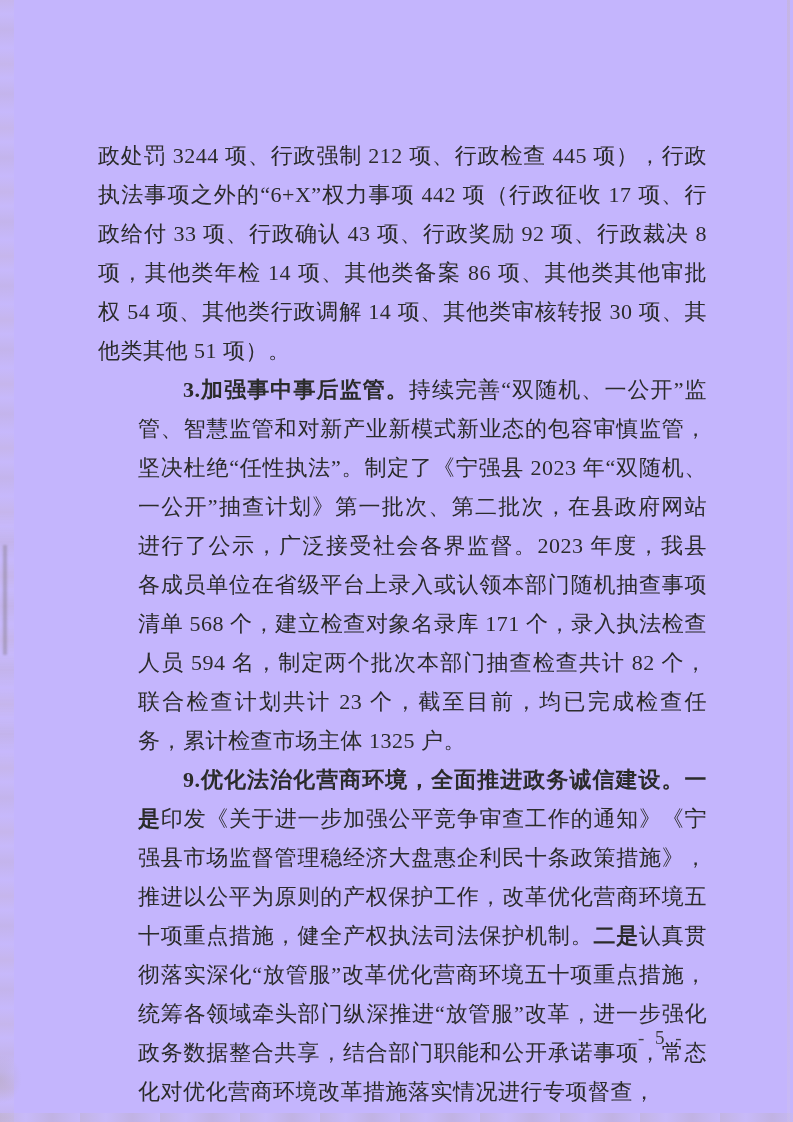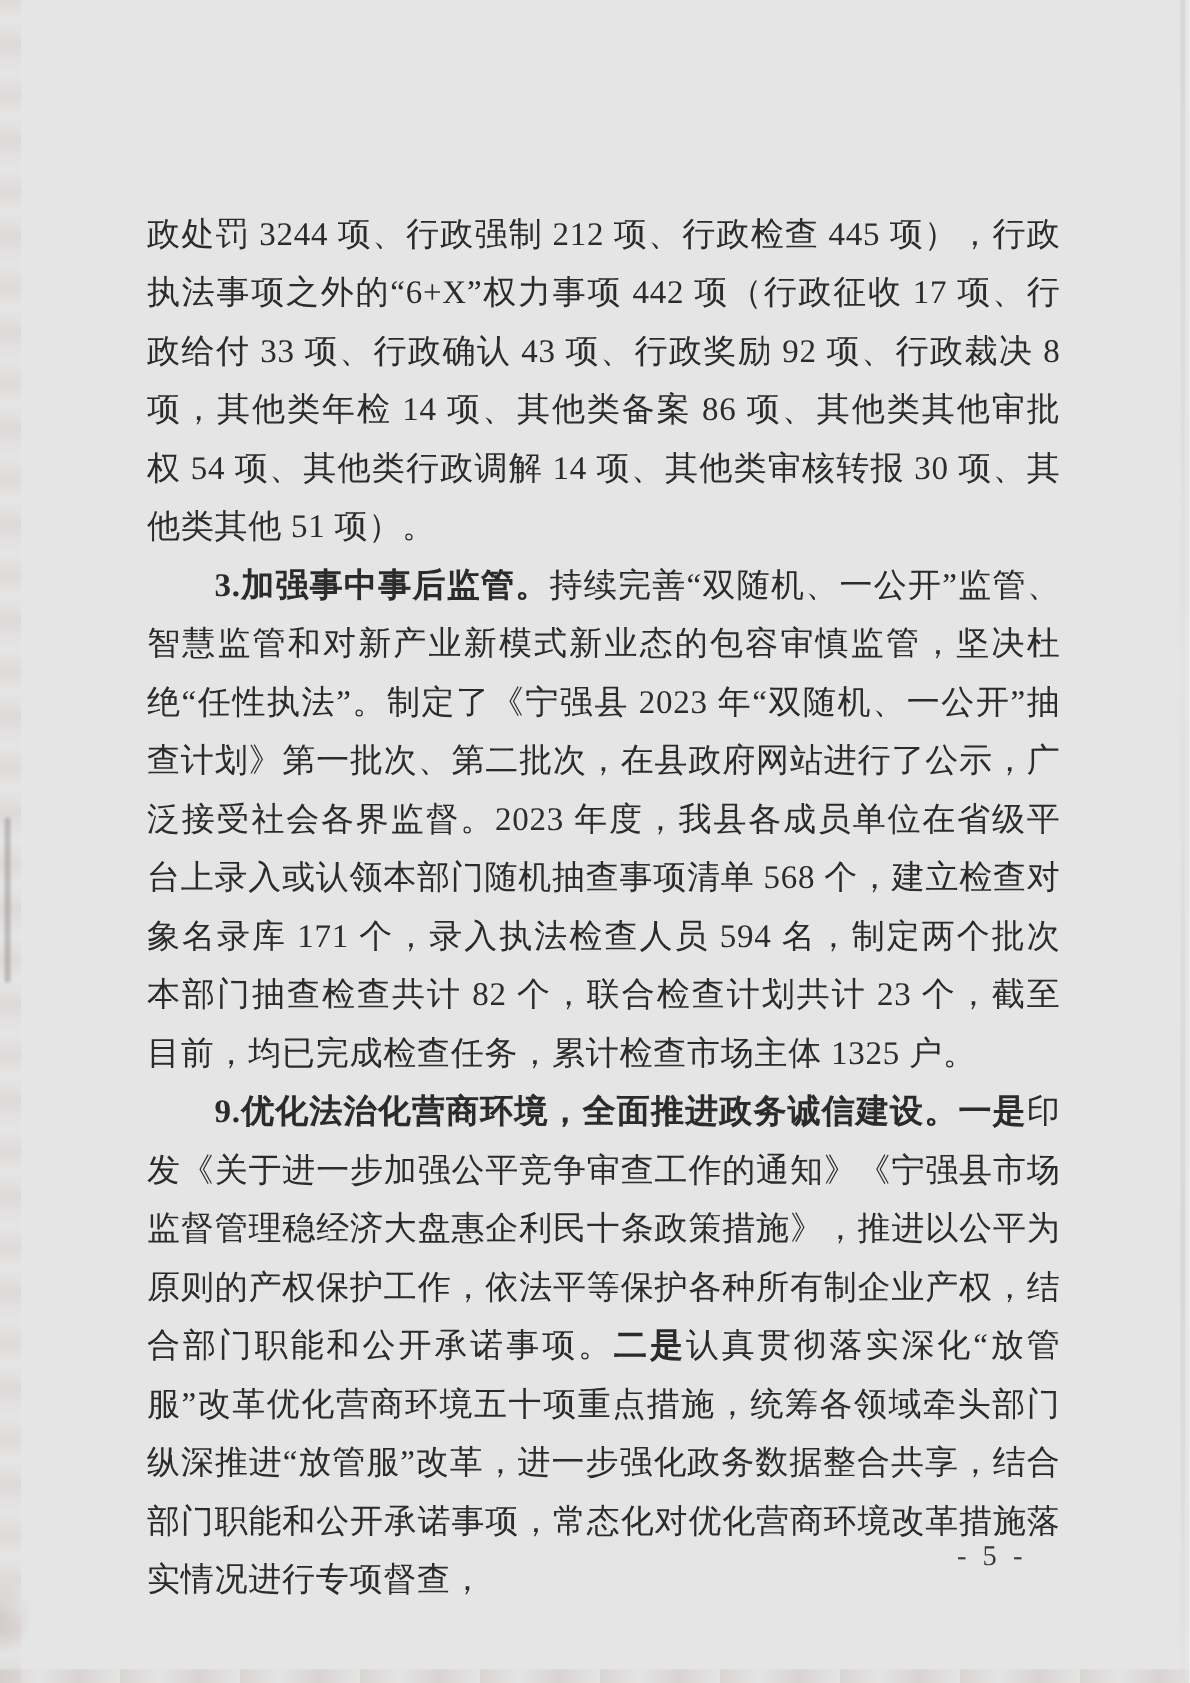--- a/index.html
+++ b/index.html
@@ -5,21 +5,21 @@
   html, body { margin: 0; padding: 0; }
   body {
     width: 793px; height: 1122px;
     background: #ffffff;
     position: relative;
     overflow: hidden;
     font-family: "Liberation Serif", "DejaVu Serif", serif;
   }
   .page {
     position: absolute; inset: 0;
-    background: #e5e5e5;
+    background: #c4b5fd;
   }
   
   .edge-left {
     position: absolute; left: 0; top: 0; width: 14px; height: 100%;
     background:
       repeating-linear-gradient(180deg,
         rgba(205,185,185,0.30) 0px, rgba(235,228,228,0.10) 14px,
         rgba(195,178,178,0.28) 30px, rgba(240,234,234,0.08) 48px,
         rgba(205,185,185,0.30) 64px);
     opacity: 0.8;
@@ -49,21 +49,21 @@
   }
   .doc-body {
     position: absolute;
     left: 98px; top: 136px; width: 609px;
     font-size: 22px; line-height: 39px;
     color: #2b2b2b;
     text-align: justify;
     letter-spacing: 0.5px;
   }
   .para { margin: 0; }
-  .para.indent { text-indent: 45px; }
+  .para.indent { text-indent: 45px; margin-left: 40px; }
   .run { font-weight: 400; }
   .run.bold { font-weight: 700; }
   .page-number {
     position: absolute;
     left: 638px; top: 1026px;
     font-size: 19px; line-height: 24px;
     color: #3a3a3a;
     letter-spacing: 3px;
     white-space: pre;
   }
@@ -73,17 +73,17 @@
 
 <div class="page">
   <div class="edge-left"></div>
   <div class="edge-right"></div>
   <div class="edge-bottom"></div>
   <div class="corner-smudge"></div>
 
   <div class="doc-body">
       <p class="para"><span class="run">政处罚 3244 项、行政强制 212 项、行政检查 445 项），行政执法事项之外的“6+X”权力事项 442 项（行政征收 17 项、行政给付 33 项、行政确认 43 项、行政奖励 92 项、行政裁决 8 项，其他类年检 14 项、其他类备案 86 项、其他类其他审批权 54 项、其他类行政调解 14 项、其他类审核转报 30 项、其他类其他 51 项）。</span></p>
       <p class="para indent"><span class="run bold">3.加强事中事后监管。</span><span class="run">持续完善“双随机、一公开”监管、智慧监管和对新产业新模式新业态的包容审慎监管，坚决杜绝“任性执法”。制定了《宁强县 2023 年“双随机、一公开”抽查计划》第一批次、第二批次，在县政府网站进行了公示，广泛接受社会各界监督。2023 年度，我县各成员单位在省级平台上录入或认领本部门随机抽查事项清单 568 个，建立检查对象名录库 171 个，录入执法检查人员 594 名，制定两个批次本部门抽查检查共计 82 个，联合检查计划共计 23 个，截至目前，均已完成检查任务，累计检查市场主体 1325 户。</span></p>
-      <p class="para indent"><span class="run bold">9.优化法治化营商环境，全面推进政务诚信建设。</span><span class="run bold">一是</span><span class="run">印发《关于进一步加强公平竞争审查工作的通知》《宁强县市场监督管理稳经济大盘惠企利民十条政策措施》，推进以公平为原则的产权保护工作，依法平等保护各种所有制企业产权，结合部门职能和公开承诺事项。</span><span class="run bold">二是</span><span class="run">认真贯彻落实深化“放管服”改革优化营商环境五十项重点措施，统筹各领域牵头部门纵深推进“放管服”改革，进一步强化政务数据整合共享，结合部门职能和公开承诺事项，常态化对优化营商环境改革措施落实情况进行专项督查，</span></p>
+      <p class="para indent"><span class="run bold">9.优化法治化营商环境，全面推进政务诚信建设。</span><span class="run bold">一是</span><span class="run">印发《关于进一步加强公平竞争审查工作的通知》《宁强县市场监督管理稳经济大盘惠企利民十条政策措施》，推进以公平为原则的产权保护工作，改革优化营商环境五十项重点措施，健全产权执法司法保护机制。</span><span class="run bold">二是</span><span class="run">认真贯彻落实深化“放管服”改革优化营商环境五十项重点措施，统筹各领域牵头部门纵深推进“放管服”改革，进一步强化政务数据整合共享，结合部门职能和公开承诺事项，常态化对优化营商环境改革措施落实情况进行专项督查，</span></p>
     </div>
 
   <div class="page-number">- 5 -</div>
 </div>
 
 </body></html>

